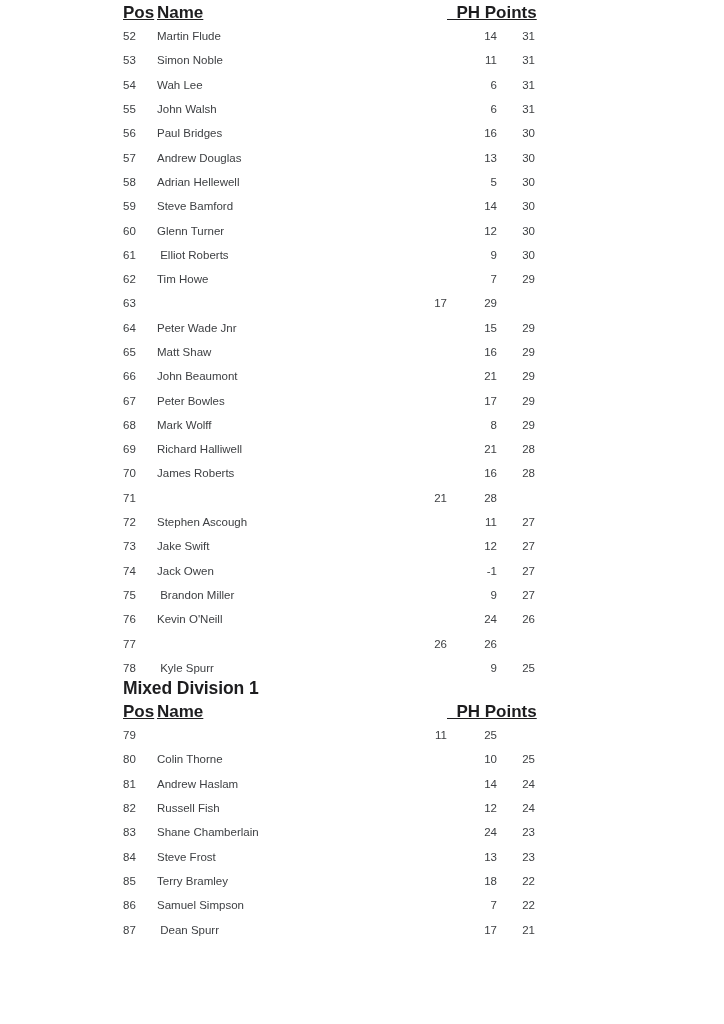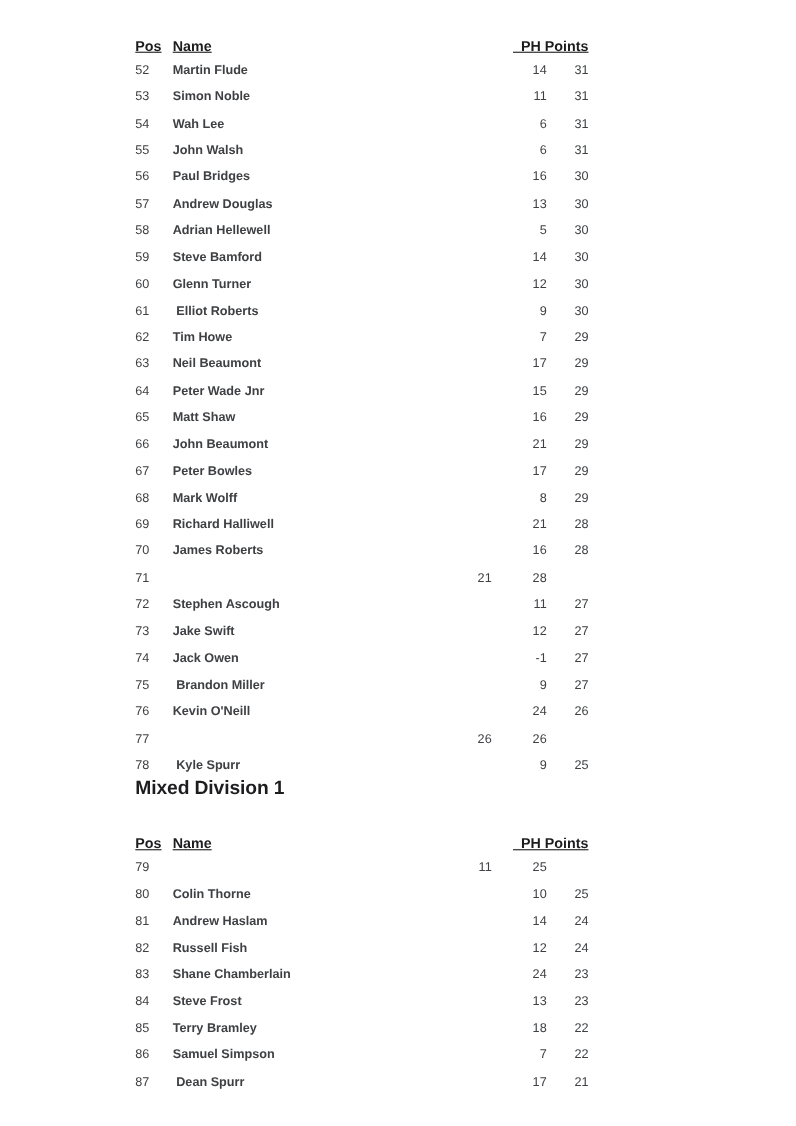--- a/index.html
+++ b/index.html
@@ -16,44 +16,43 @@
     overflow:hidden;
   }
   .page{padding:2px 0 0 123px;}
   .row{
     display:grid;
     grid-template-columns:34px 290px 50px 38px;
     align-items:center;
   }
   .header-row{
     height:22px;
-    font-size:13px;
+    font-size:17px;
     font-weight:bold;
     color:var(--header-text);
-    margin-top:28px;
   }
   .data-row{
     height:24.3px;
     font-size:11.5px;
   }
-  .name-cell{white-space:pre;font-weight:bold;}
+  .name-cell{white-space:pre;}
   .ph-cell,.points-cell{text-align:right;}
   .col-label{text-decoration:underline;}
   .ph-points-header{
     grid-column:3/5;
     text-align:right;
     white-space:pre;
     text-decoration:underline;
   }
   .division-heading{
     font-size:17.5px;
     font-weight:bold;
     color:var(--header-text);
     letter-spacing:-0.1px;
-    margin:-2px 0 20px 0;
+    margin:-2px 0 2px 0;
     line-height:21px;
   }
 </style>
 </head>
 <body>
 
 <div class="page">
   <section>
 
     <div class="row header-row">
@@ -134,21 +133,20 @@
 
   <div class="row data-row">
     <span class="pos-cell">62</span>
     <span class="name-cell">Tim Howe</span>
     <span class="ph-cell">7</span>
     <span class="points-cell">29</span>
   </div>
 
   <div class="row data-row">
     <span class="pos-cell">63</span>
-    <span class="name-cell">Neil Beaumont</span>
     <span class="ph-cell">17</span>
     <span class="points-cell">29</span>
   </div>
 
   <div class="row data-row">
     <span class="pos-cell">64</span>
     <span class="name-cell">Peter Wade Jnr</span>
     <span class="ph-cell">15</span>
     <span class="points-cell">29</span>
   </div>

